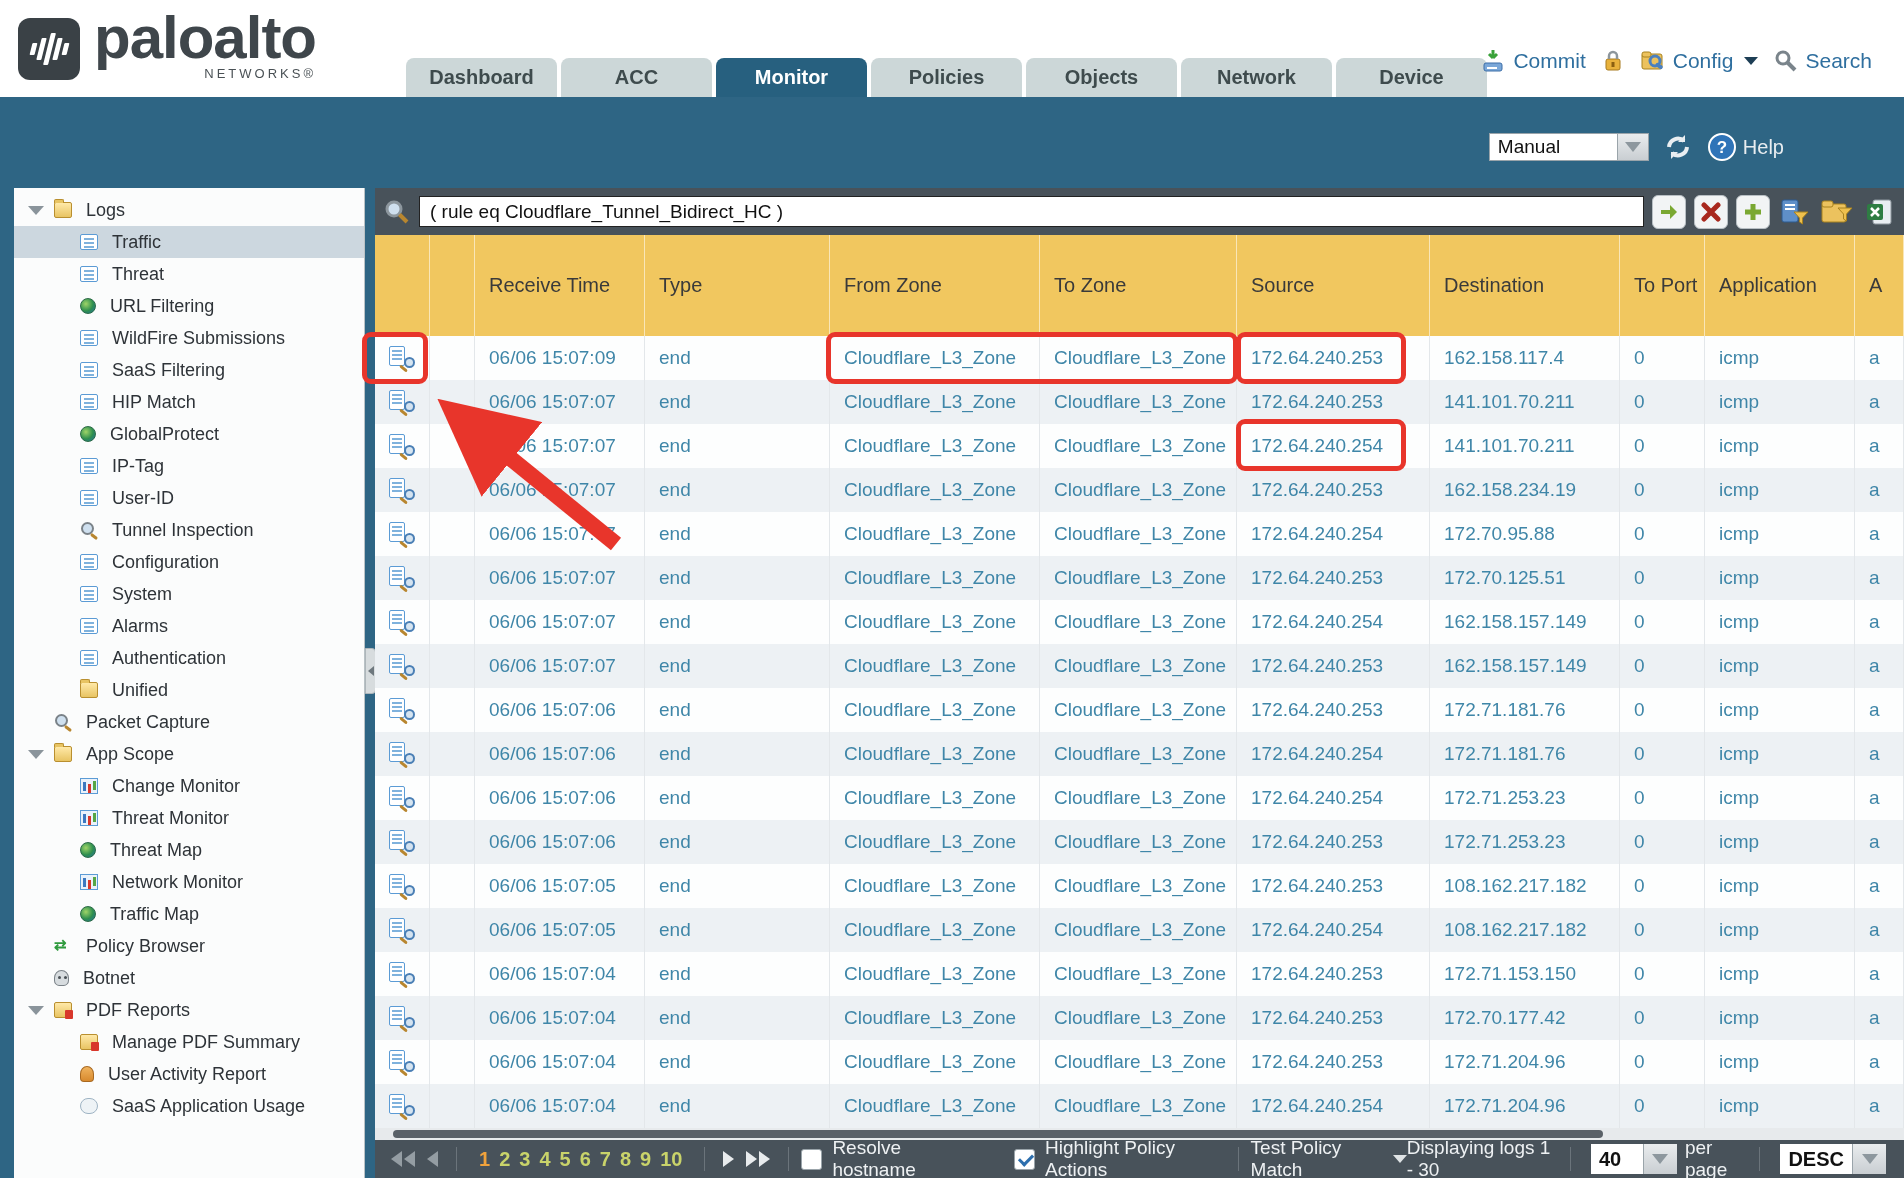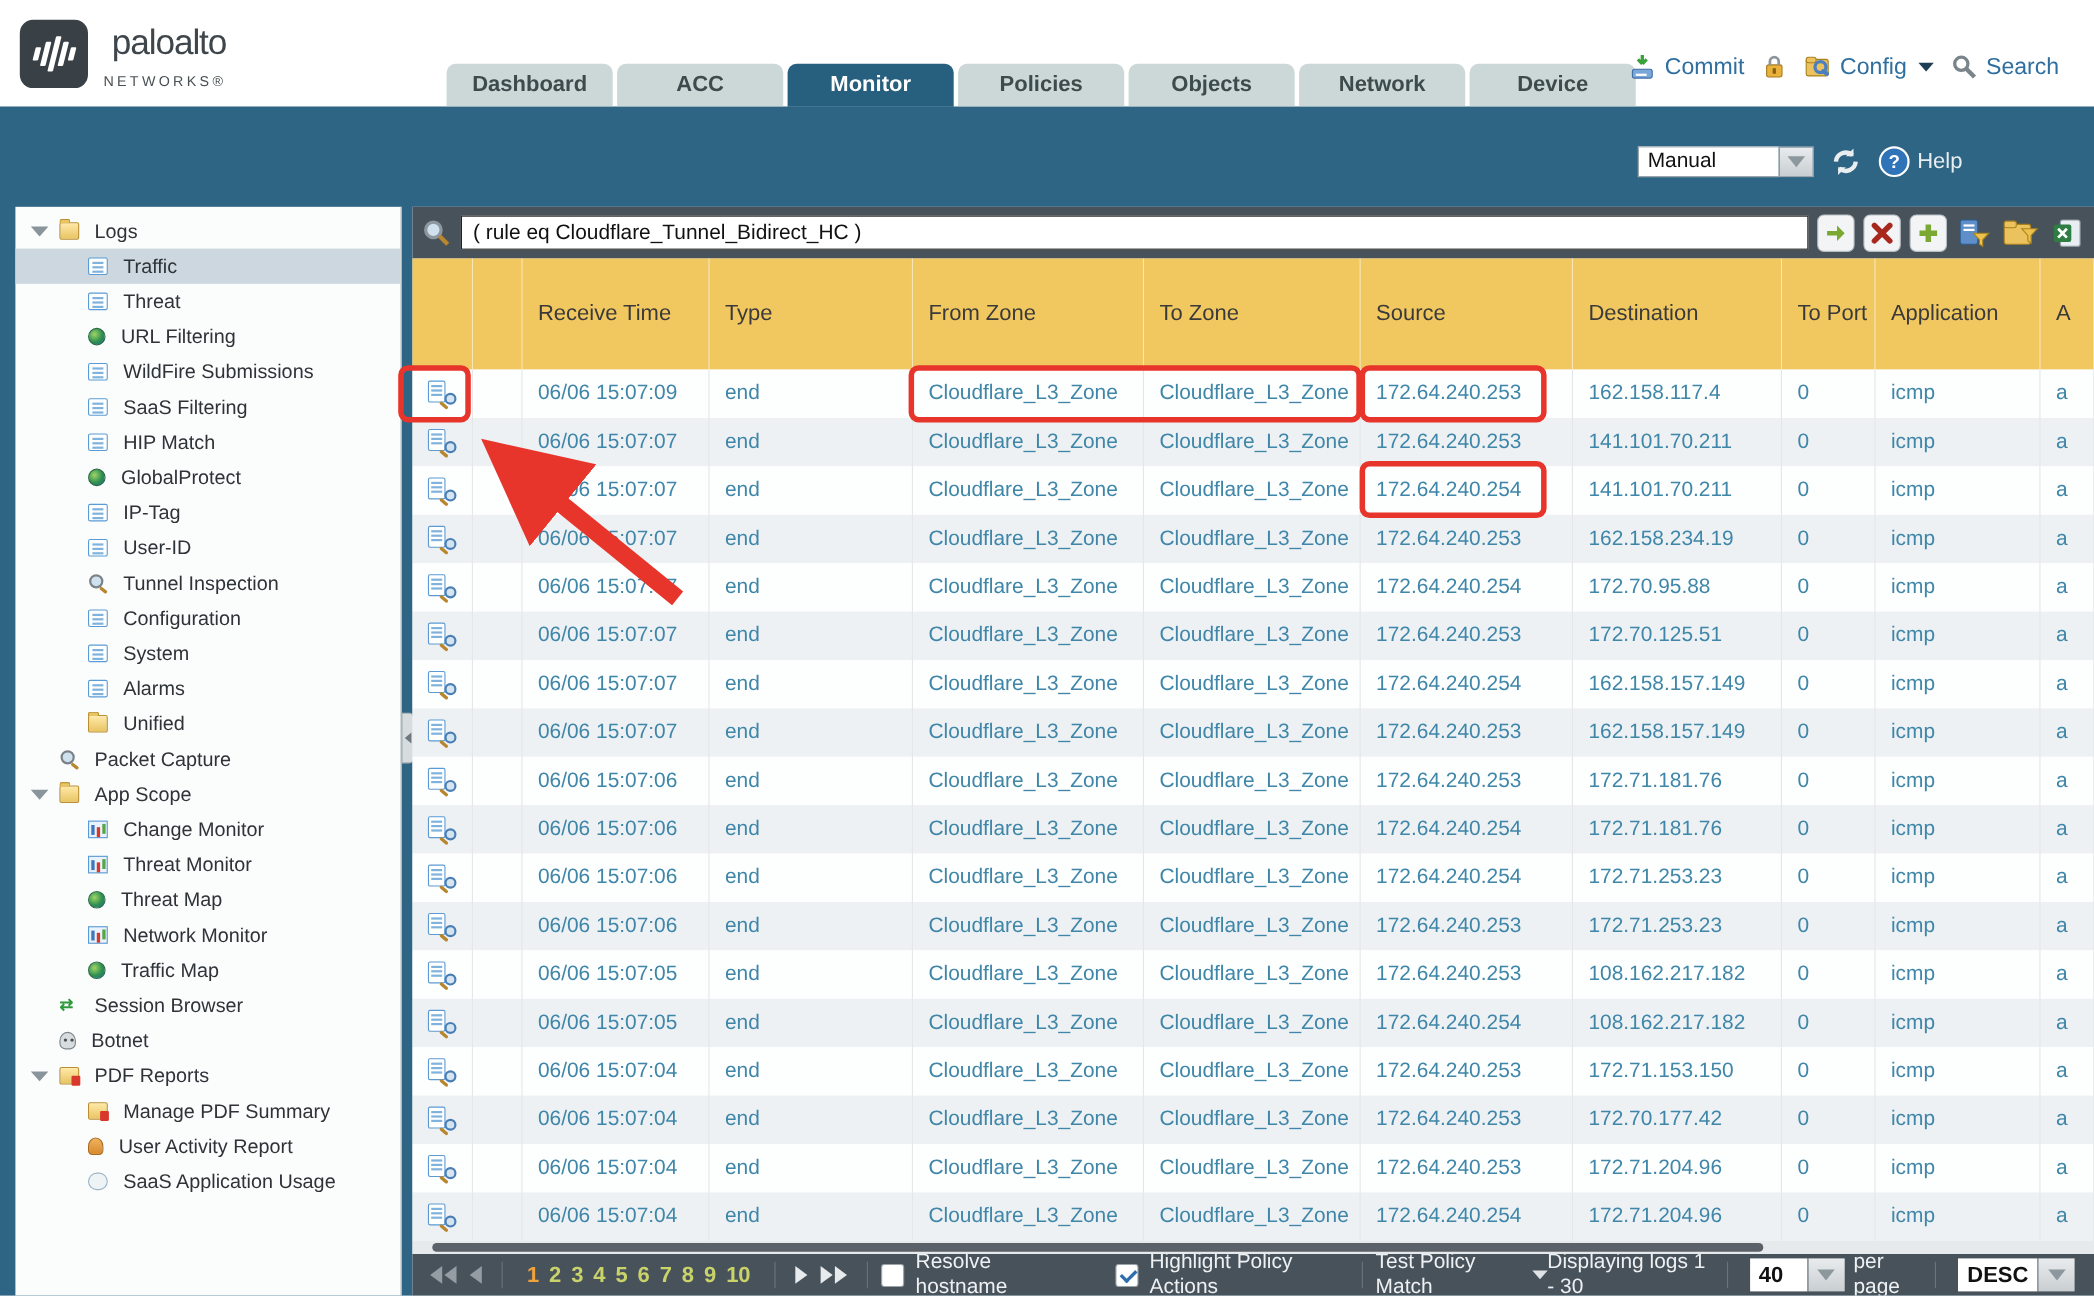--- a/index.html
+++ b/index.html
@@ -6,21 +6,21 @@
   html,body{width:1904px;height:1178px;font-family:"Liberation Sans",sans-serif;overflow:hidden}
   .page{position:relative;width:1904px;height:1178px;background:#2e6584;overflow:hidden}
 
   
   .top-header{position:absolute;left:0;top:0;width:1904px;height:97px;background:#ffffff}
   .logo{position:absolute;left:18px;top:12px;display:flex;align-items:flex-start;gap:14px}
   .logo-mark{width:62px;height:62px;background:#3a4146;border-radius:12px;display:flex;align-items:center;justify-content:center;gap:3px;margin-top:6px}
   .logo-mark i{display:block;width:5px;background:#fff;transform:skewX(-14deg);border-radius:1px}
   .lb1{height:12px}.lb2{height:22px}.lb3{height:32px}.lb4{height:22px}.lb5{height:12px}
   .logo-text{display:flex;flex-direction:column;align-items:flex-end}
-  .logo-brand{font-size:32px;font-weight:400;color:#3f464b;letter-spacing:-1px;line-height:52px}
+  .logo-brand{font-size:60px;font-weight:700;color:#3f464b;letter-spacing:-1px;line-height:52px}
   .logo-sub{font-size:13px;color:#4a5155;letter-spacing:3px;margin-top:2px}
 
   .tabs{position:absolute;left:406px;bottom:0;display:flex;gap:4px}
   .tab{width:151px;height:39px;background:#ccd7d8;border-radius:8px 8px 0 0;display:flex;align-items:center;justify-content:center;
        font-size:20px;font-weight:600;color:#3e4b4d;cursor:pointer}
   .tab.active{background:#27607f;color:#ffffff}
 
   .hdr-actions{position:absolute;right:32px;top:48px;display:flex;align-items:center;gap:16px}
   .hdr-act{display:flex;align-items:center;gap:7px;cursor:pointer}
   .hdr-act span.lbl{font-size:21px;color:#2f6f9f}
@@ -261,20 +261,24 @@
       </div>
       <div class="tree-item lv1">
         <span class="ic ic-doc"></span>
         <span class="tree-label">System</span>
       </div>
       <div class="tree-item lv1">
         <span class="ic ic-doc"></span>
         <span class="tree-label">Alarms</span>
       </div>
       <div class="tree-item lv1">
+        <span class="ic ic-doc"></span>
+        <span class="tree-label">Authentication</span>
+      </div>
+      <div class="tree-item lv1">
         <span class="ic ic-folder"></span>
         <span class="tree-label">Unified</span>
       </div>
       <div class="tree-item lv0 noexp">
         <span class="ic ic-mag"></span>
         <span class="tree-label">Packet Capture</span>
       </div>
       <div class="tree-item lv0">
         <span class="twisty"></span>
         <span class="ic ic-folder"></span>
@@ -295,21 +299,21 @@
       <div class="tree-item lv1">
         <span class="ic ic-chart"></span>
         <span class="tree-label">Network Monitor</span>
       </div>
       <div class="tree-item lv1">
         <span class="ic ic-globe"></span>
         <span class="tree-label">Traffic Map</span>
       </div>
       <div class="tree-item lv0 noexp">
         <span class="ic ic-swap"></span>
-        <span class="tree-label">Session Browser</span>
+        <span class="tree-label">Policy Browser</span>
       </div>
       <div class="tree-item lv0 noexp">
         <span class="ic ic-skull"></span>
         <span class="tree-label">Botnet</span>
       </div>
       <div class="tree-item lv0">
         <span class="twisty"></span>
         <span class="ic ic-pdf"></span>
         <span class="tree-label">PDF Reports</span>
       </div>

